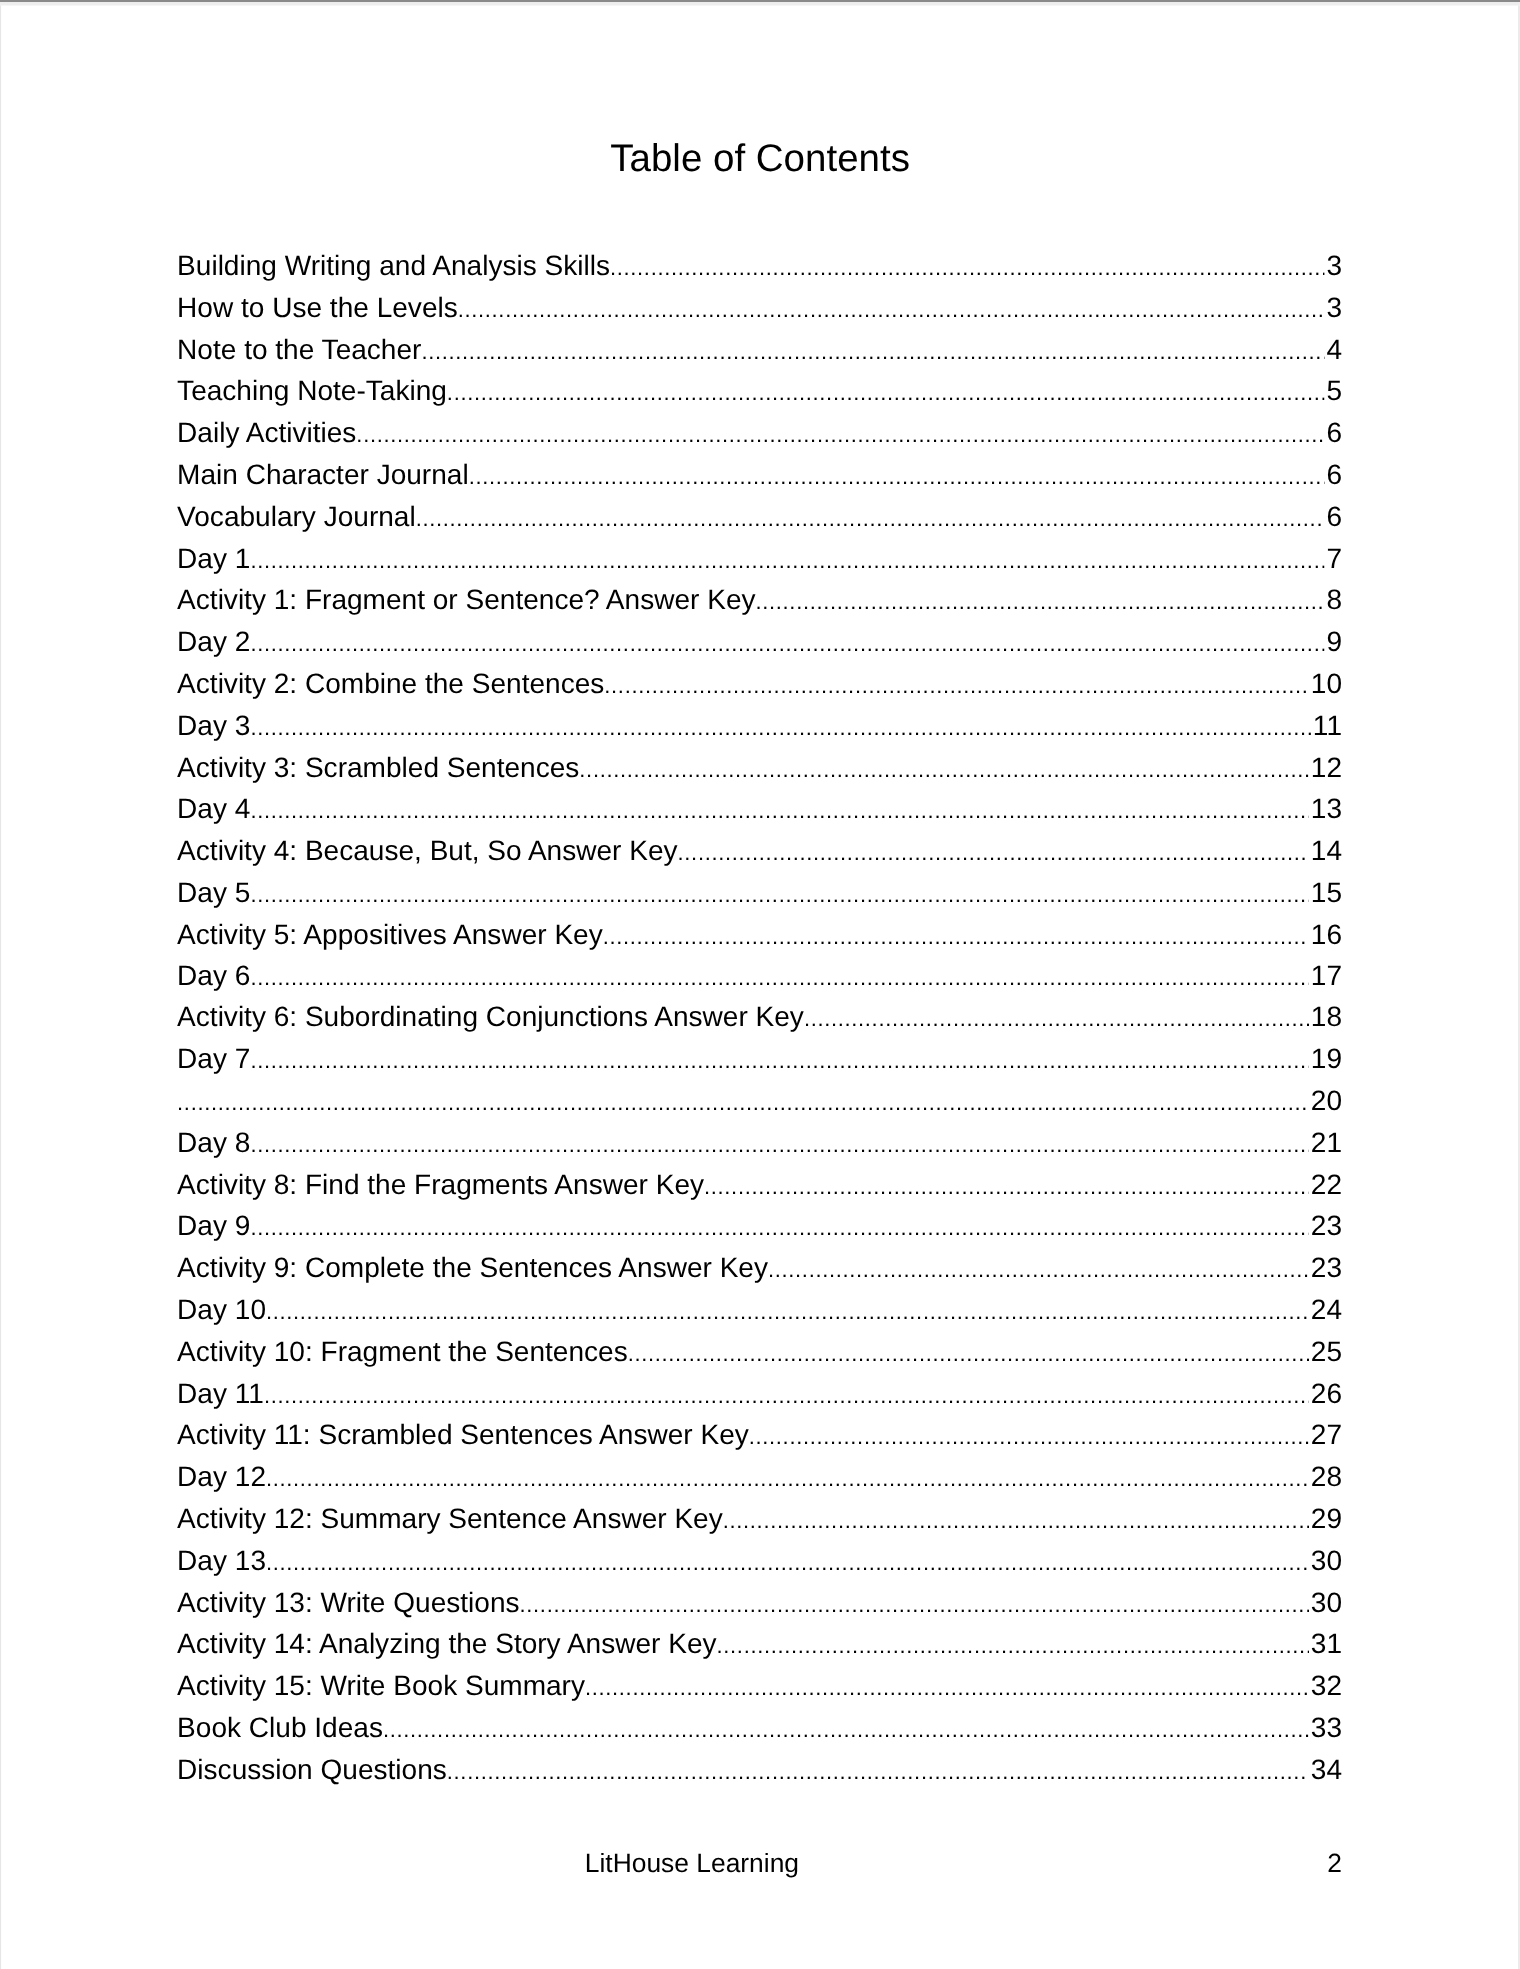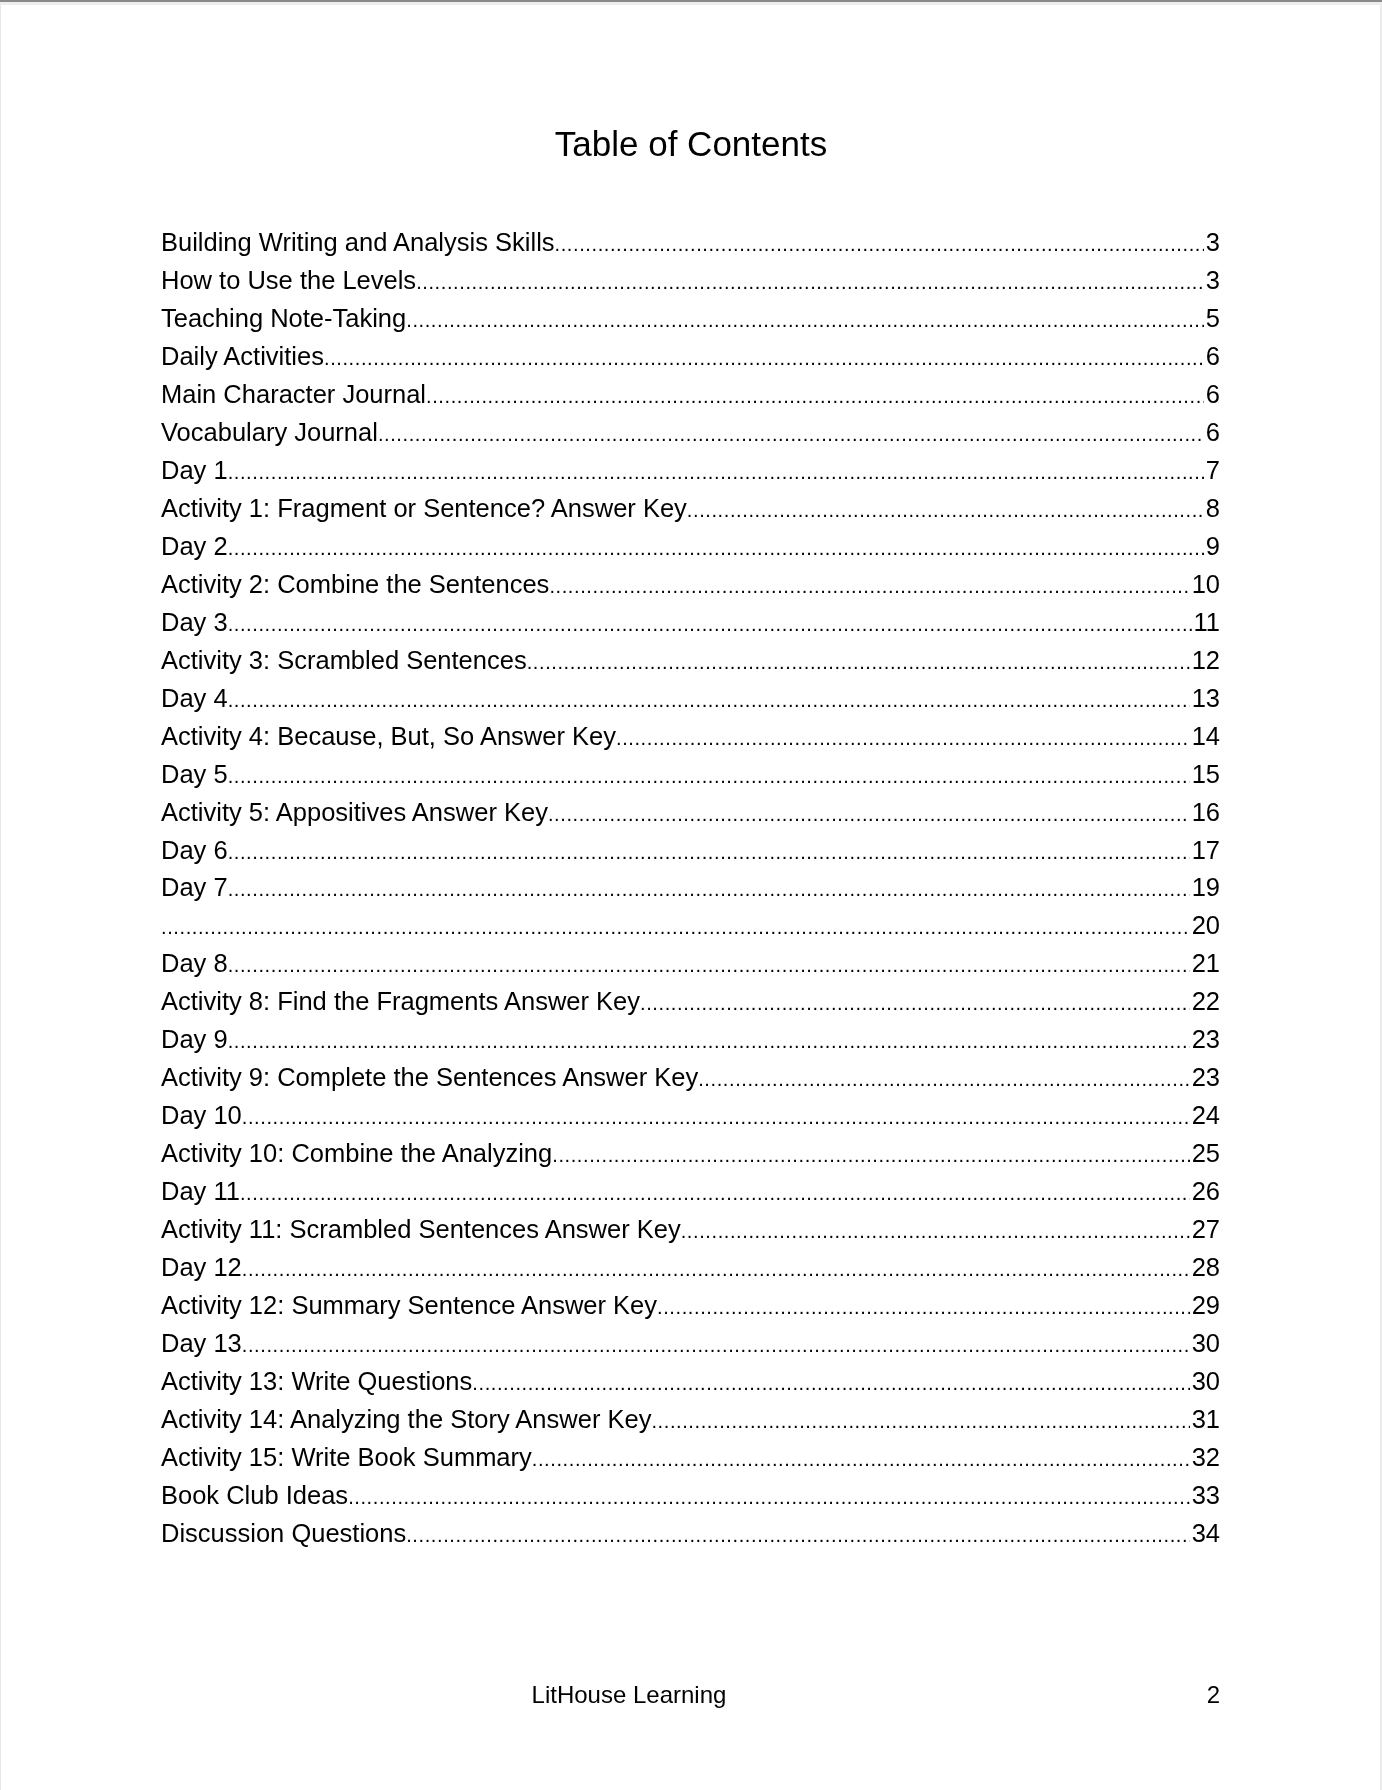--- a/index.html
+++ b/index.html
@@ -54,20 +54,25 @@
         <span class="label">Building Writing and Analysis Skills</span>
         <span class="leader"></span>
         <span class="num">3</span>
       </div>
       <div class="row">
         <span class="label">How to Use the Levels</span>
         <span class="leader"></span>
         <span class="num">3</span>
       </div>
       <div class="row">
+        <span class="label">Note to the Teacher</span>
+        <span class="leader"></span>
+        <span class="num">4</span>
+      </div>
+      <div class="row">
         <span class="label">Teaching Note-Taking</span>
         <span class="leader"></span>
         <span class="num">5</span>
       </div>
       <div class="row">
         <span class="label">Daily Activities</span>
         <span class="leader"></span>
         <span class="num">6</span>
       </div>
       <div class="row">
@@ -129,20 +134,25 @@
         <span class="label">Activity 5: Appositives Answer Key</span>
         <span class="leader"></span>
         <span class="num">16</span>
       </div>
       <div class="row">
         <span class="label">Day 6</span>
         <span class="leader"></span>
         <span class="num">17</span>
       </div>
       <div class="row">
+        <span class="label">Activity 6: Subordinating Conjunctions Answer Key</span>
+        <span class="leader"></span>
+        <span class="num">18</span>
+      </div>
+      <div class="row">
         <span class="label">Day 7</span>
         <span class="leader"></span>
         <span class="num">19</span>
       </div>
       <div class="row">
         <span class="leader"></span>
         <span class="num">20</span>
       </div>
       <div class="row">
         <span class="label">Day 8</span>
@@ -163,21 +173,21 @@
         <span class="label">Activity 9: Complete the Sentences Answer Key</span>
         <span class="leader"></span>
         <span class="num">23</span>
       </div>
       <div class="row">
         <span class="label">Day 10</span>
         <span class="leader"></span>
         <span class="num">24</span>
       </div>
       <div class="row">
-        <span class="label">Activity 10: Combine the Analyzing</span>
+        <span class="label">Activity 10: Fragment the Sentences</span>
         <span class="leader"></span>
         <span class="num">25</span>
       </div>
       <div class="row">
         <span class="label">Day 11</span>
         <span class="leader"></span>
         <span class="num">26</span>
       </div>
       <div class="row">
         <span class="label">Activity 11: Scrambled Sentences Answer Key</span>

